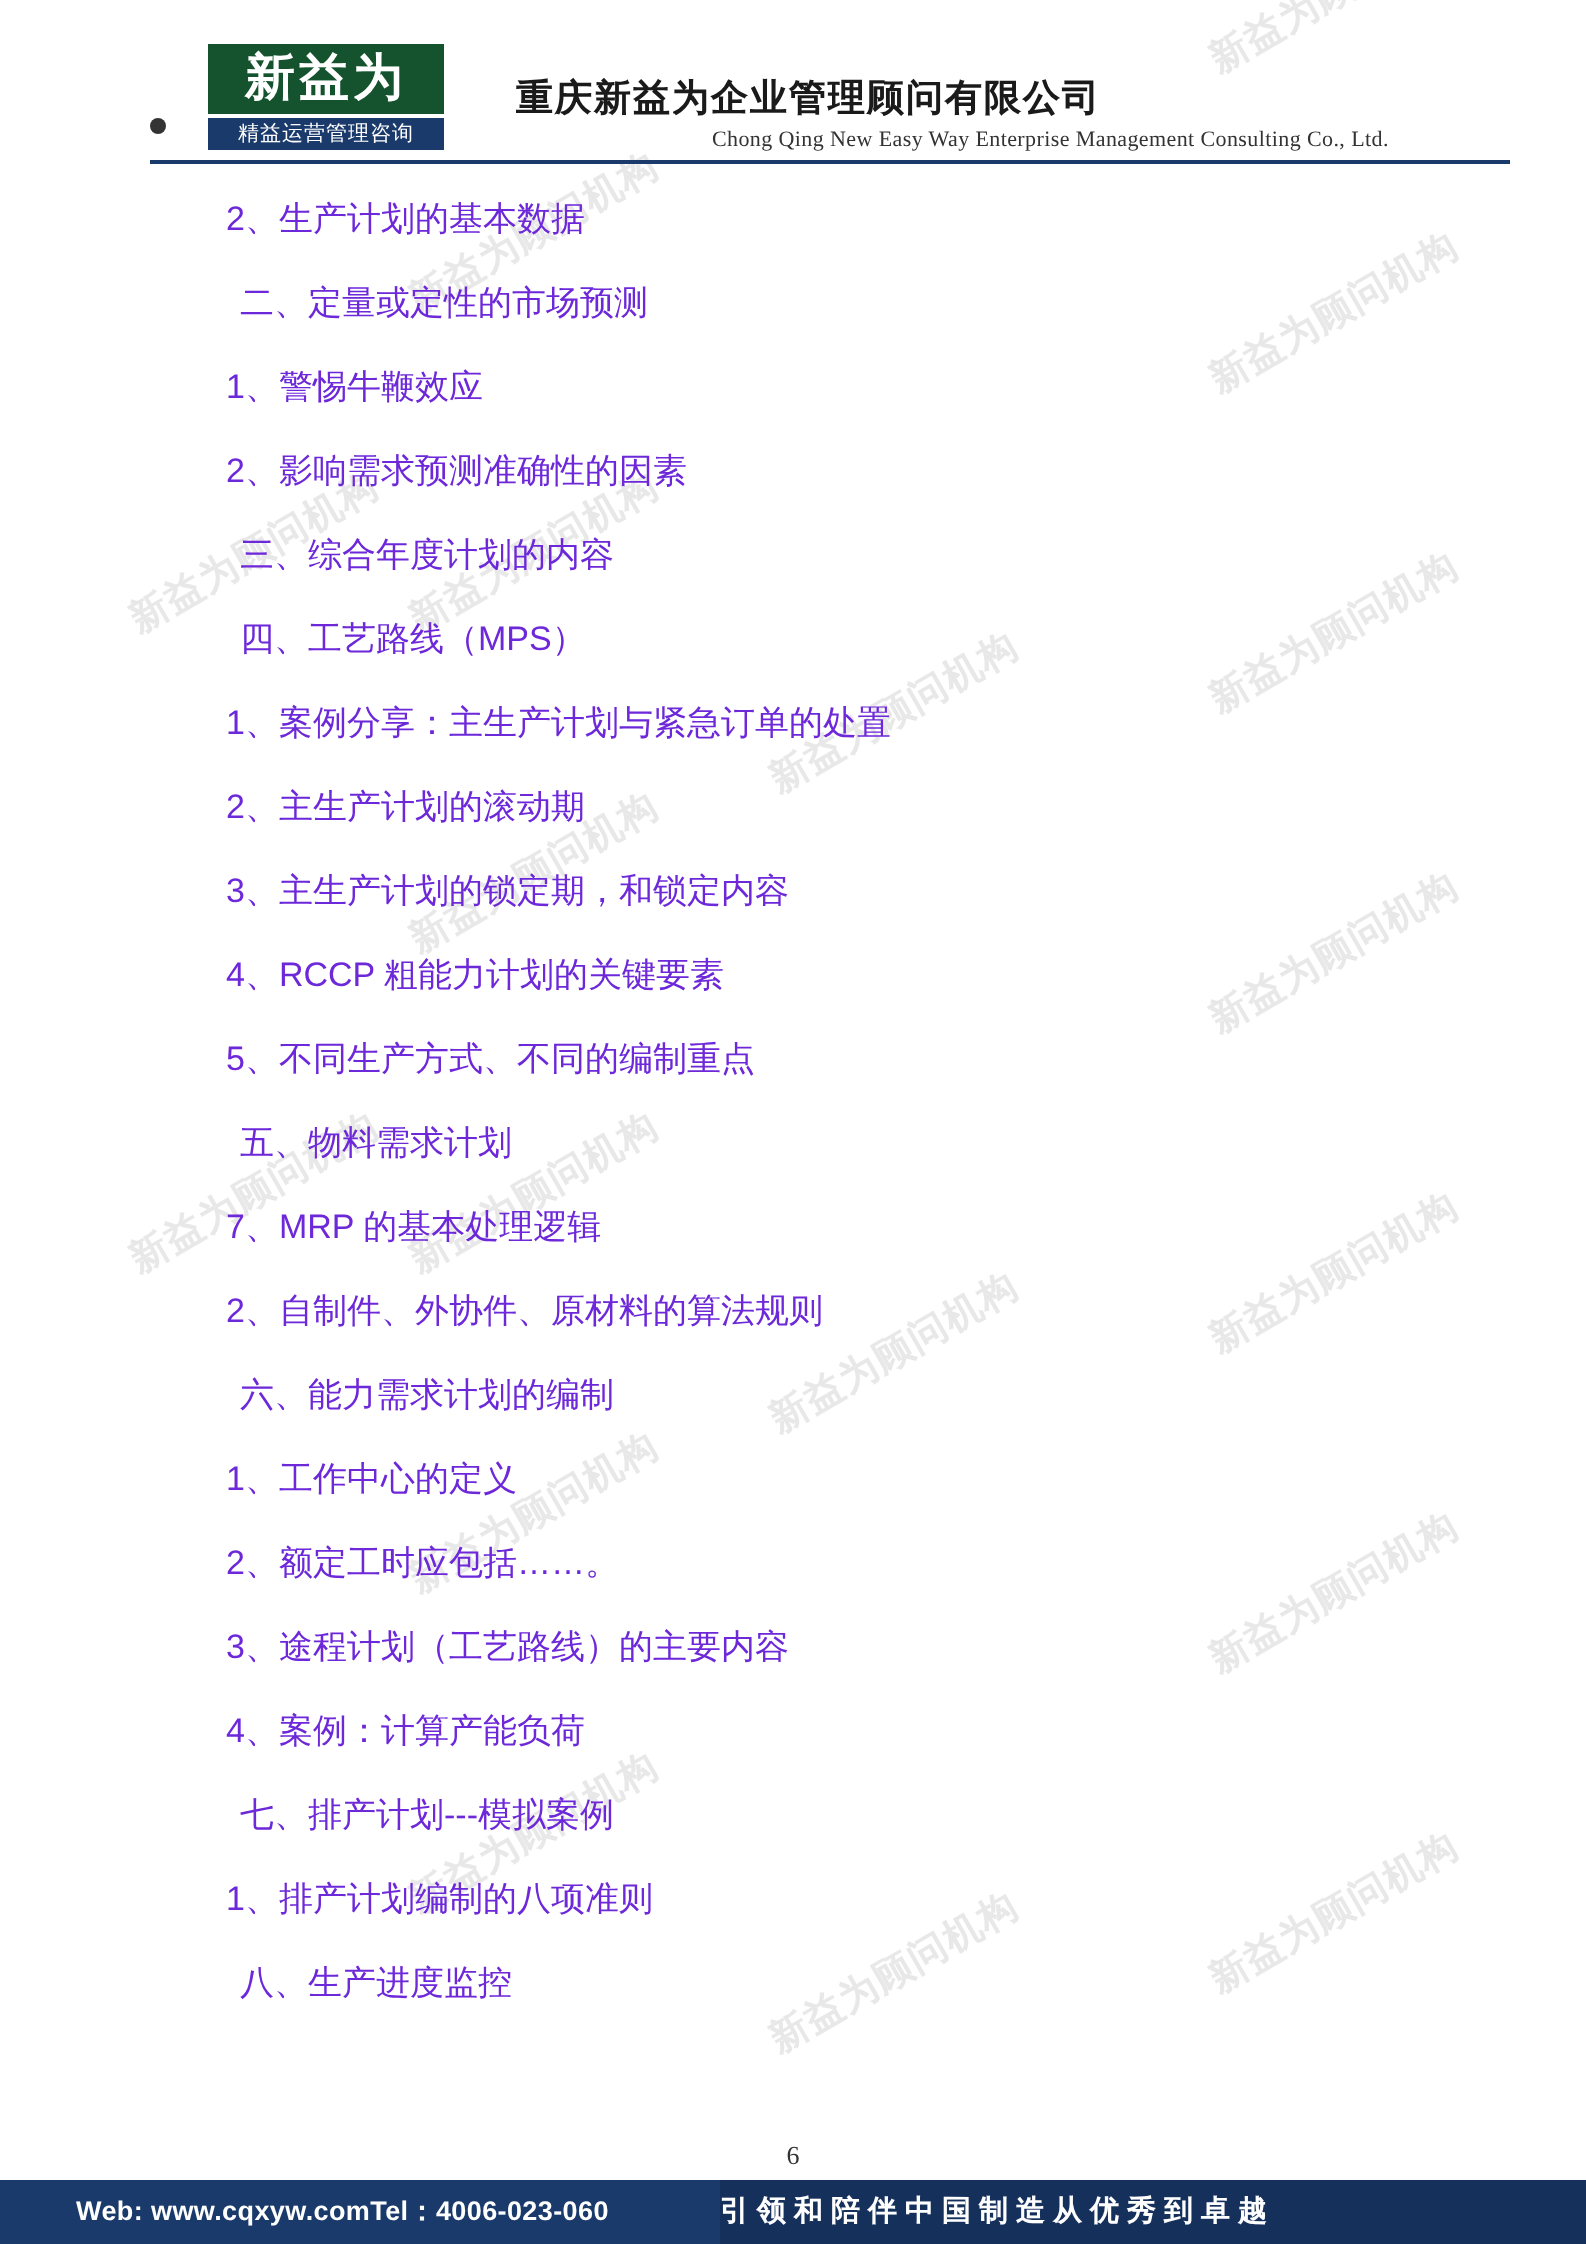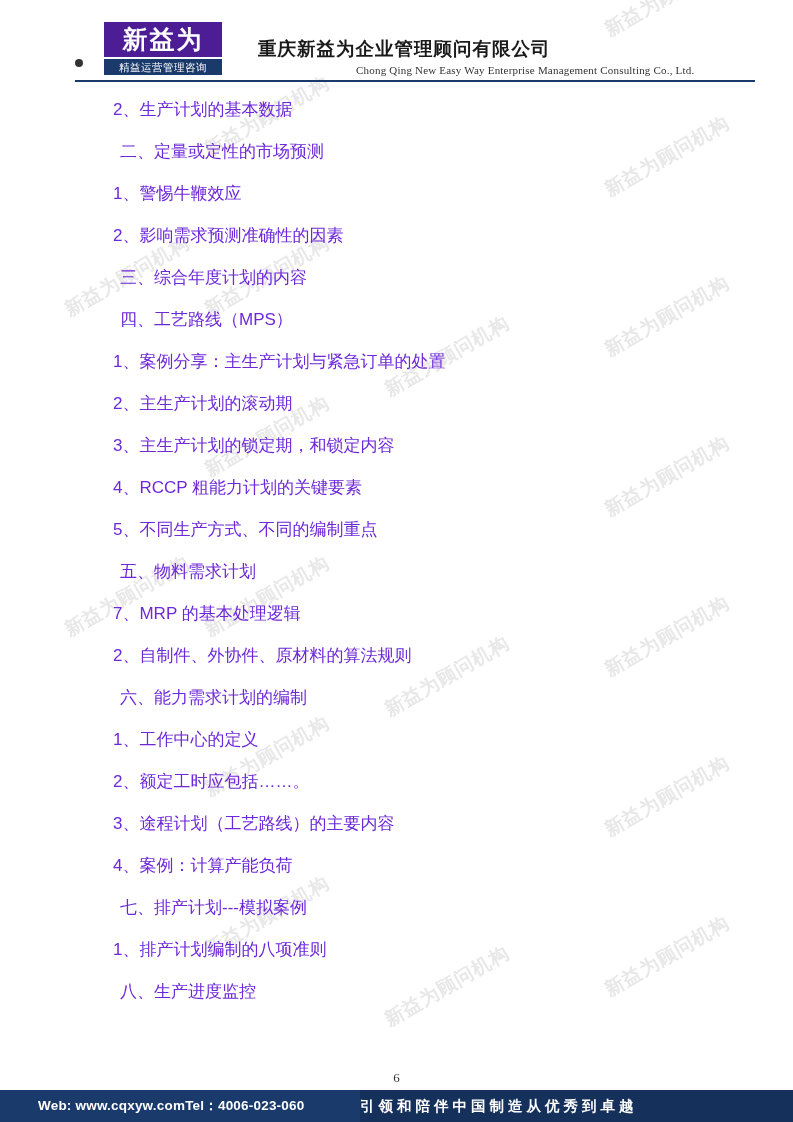--- a/index.html
+++ b/index.html
@@ -62,21 +62,21 @@
     background: #333;
   }
   .logo {
     position: absolute;
     left: 104px;
     top: 22px;
     width: 118px;
     text-align: center;
   }
   .logo-box {
-    background: #4c1d95;
+    background: #14532d;
     color: #ffffff;
     font-size: 25px;
     font-weight: bold;
     letter-spacing: 2px;
     line-height: 32px;
     padding: 1px 4px 2px 4px;
     font-family: "Liberation Sans", sans-serif;
   }
   .logo-sub {
     margin-top: 2px;

